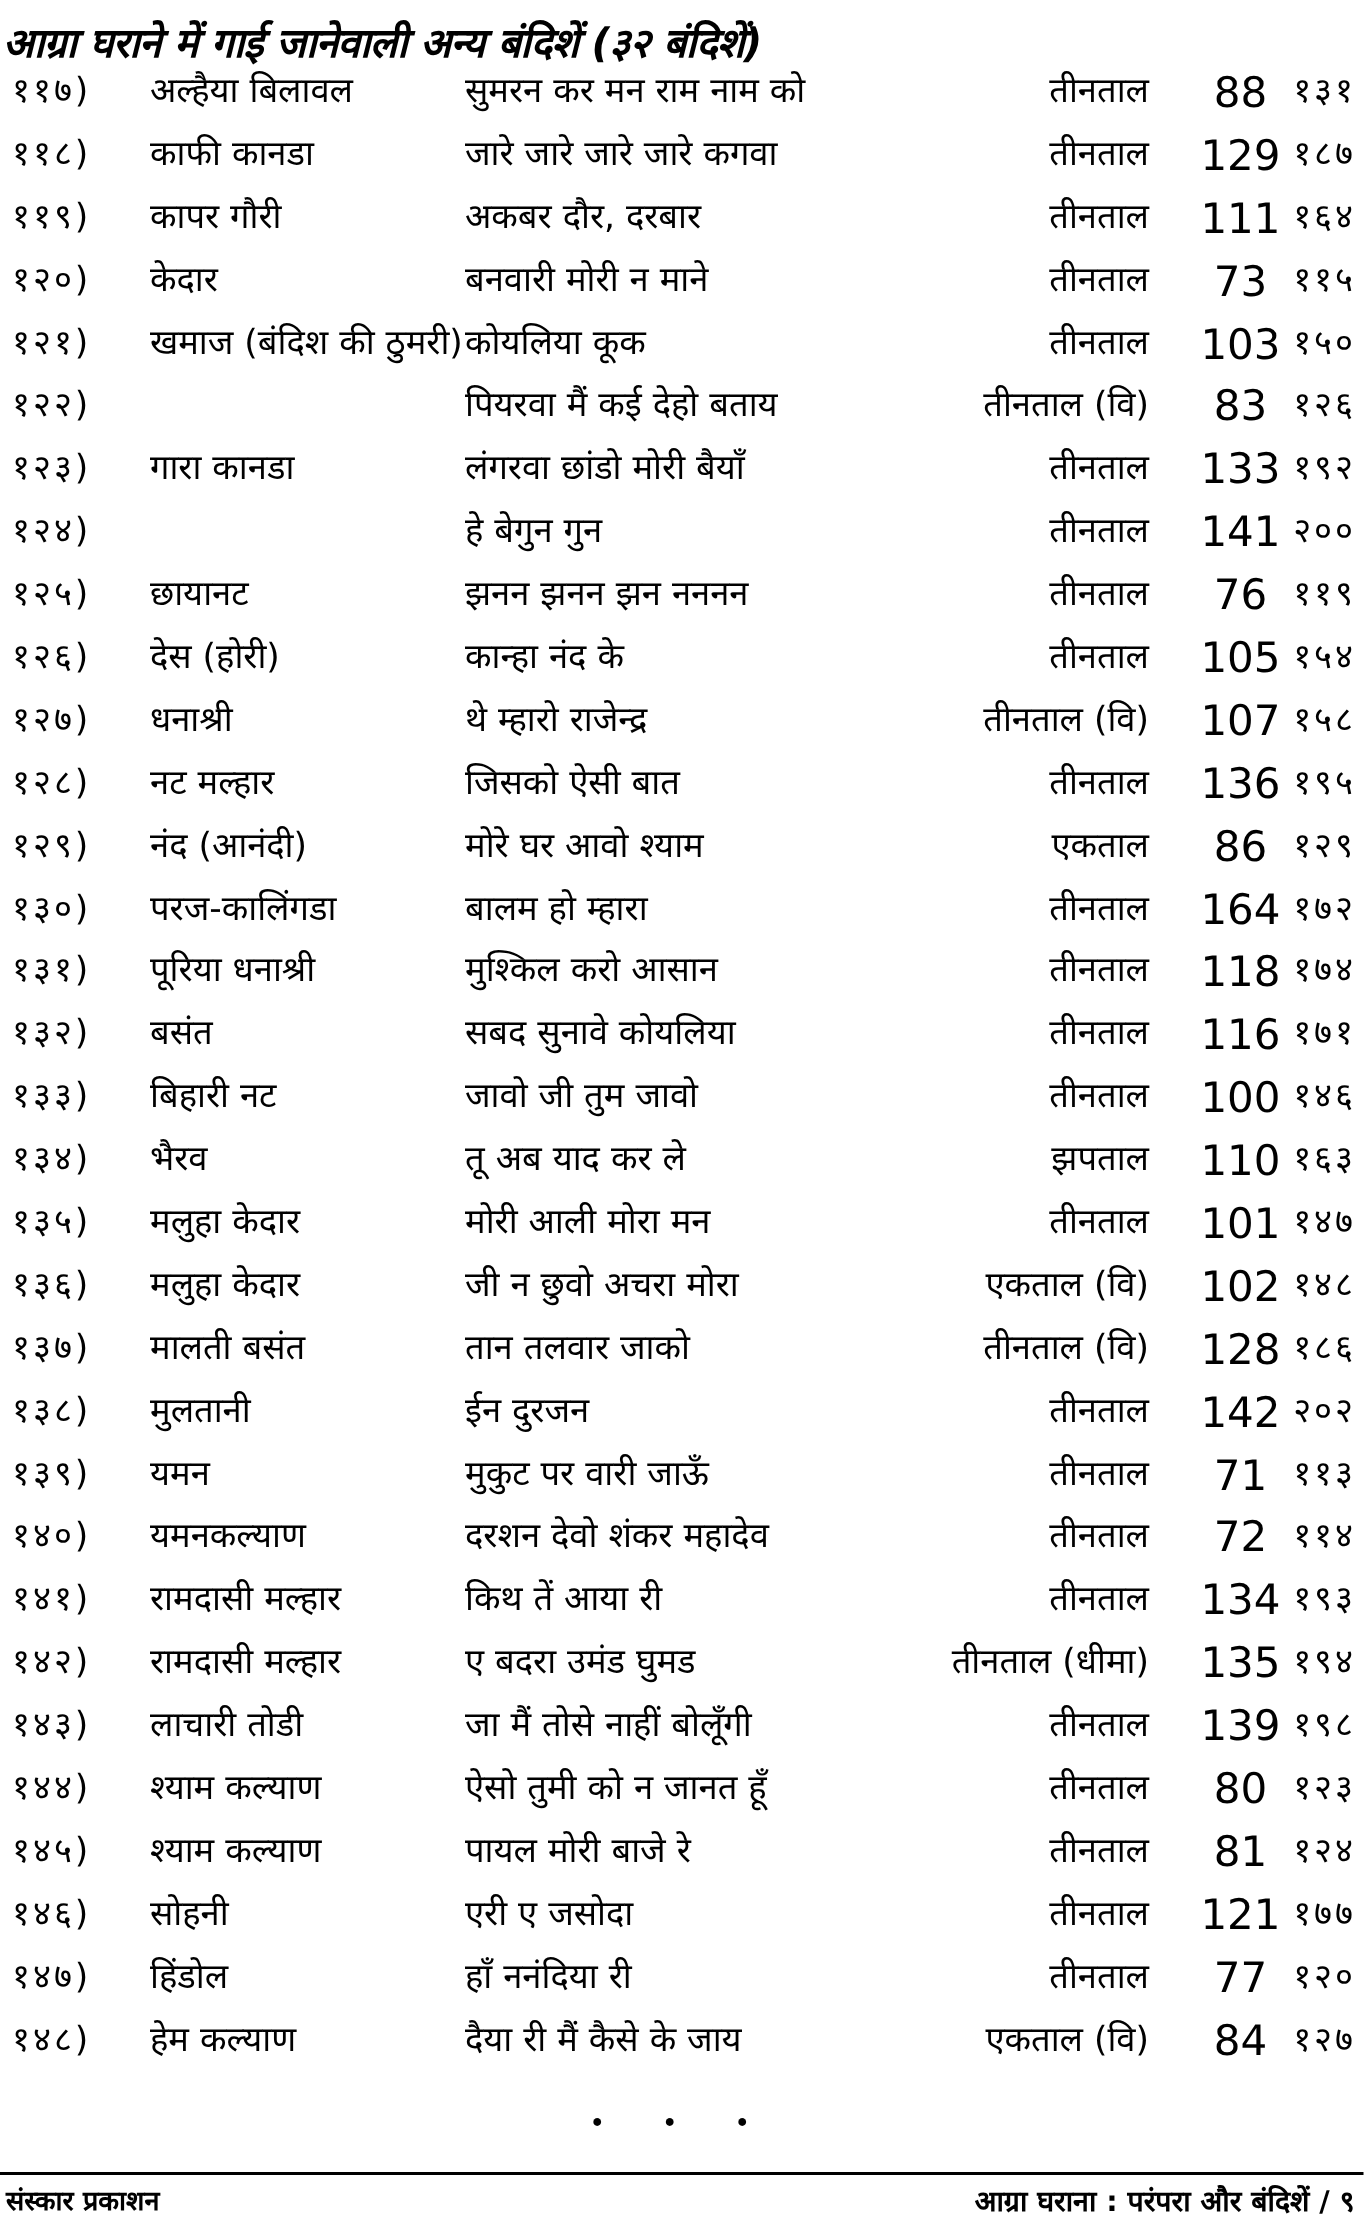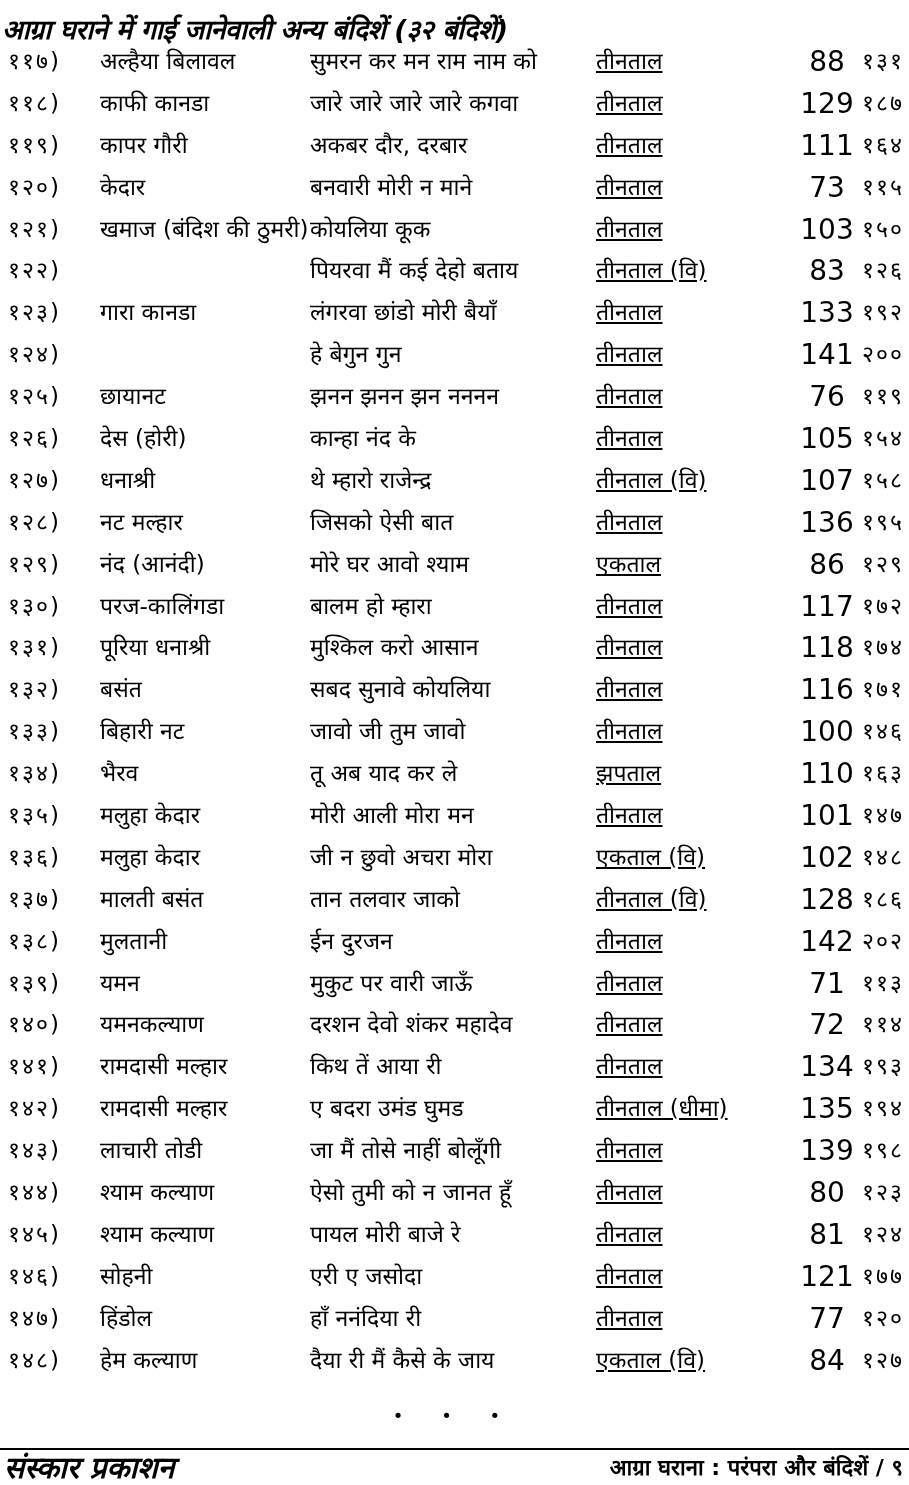--- a/index.html
+++ b/index.html
@@ -11,33 +11,33 @@
       position: absolute; left: 2px; top: 13px; height: 34px;
       font-size: 27px; font-weight: bold; font-style: italic; white-space: nowrap;
       letter-spacing: -0.5px; line-height: 34px;
     }
     .rows { position: absolute; left: 0; top: 41px; width: 764px; }
     .row { position: relative; height: 41.9px; font-size: 23px; line-height: 41.9px; white-space: nowrap; }
     .row span { position: absolute; top: 0; }
     .c-num { left: 8px; width: 90px; letter-spacing: 2px; }
     .c-raga { left: 100px; width: 210px; }
     .c-band { left: 310px; width: 300px; }
-    .c-taal { left: 596px; width: 170px; text-align: left; text-decoration: underline; }
+    .c-taal { left: 596px; width: 170px; text-align: right; }
     .c-page { left: 792px; width: 70px; text-align: center; font-family: "DejaVu Sans", sans-serif; font-size: 28px; }
     .c-ref { left: 832px; width: 72px; text-align: right; letter-spacing: 2px; }
     .dots {
       position: absolute; left: 0; width: 909px; top: 1402px; height: 28px;
       text-align: center; font-size: 18px; letter-spacing: 16px; line-height: 28px;
     }
     .rule { position: absolute; left: 0; width: 909px; top: 1448px; height: 2px; background: #000; }
     .footer-left {
-      position: absolute; left: 4px; top: 1453px; font-size: 30px; font-weight: bold; line-height: 30px; font-style: italic;
+      position: absolute; left: 4px; top: 1453px; font-size: 18px; font-weight: bold; line-height: 30px;
     }
     .footer-right {
-      position: absolute; right: 6px; top: 1453px; font-size: 22px; font-weight: bold; line-height: 30px; text-align: right;
+      position: absolute; right: 6px; top: 1453px; font-size: 19px; font-weight: bold; line-height: 30px; text-align: right;
     }
   </style>
 </head>
 <body>
 
 <div class="title">आग्रा घराने में गाई जानेवाली अन्य बंदिशें (३२ बंदिशें)</div>
 
 <div class="rows" id="rows">
     <div class="row">
       <span class="c-num">११७)</span>
@@ -139,21 +139,21 @@
       <span class="c-band">मोरे घर आवो श्याम</span>
       <span class="c-taal">एकताल</span>
       <span class="c-page">86</span>
       <span class="c-ref">१२९</span>
     </div>
     <div class="row">
       <span class="c-num">१३०)</span>
       <span class="c-raga">परज-कालिंगडा</span>
       <span class="c-band">बालम हो म्हारा</span>
       <span class="c-taal">तीनताल</span>
-      <span class="c-page">117</span>
+      <span class="c-page">164</span>
       <span class="c-ref">१७२</span>
     </div>
     <div class="row">
       <span class="c-num">१३१)</span>
       <span class="c-raga">पूरिया धनाश्री</span>
       <span class="c-band">मुश्किल करो आसान</span>
       <span class="c-taal">तीनताल</span>
       <span class="c-page">118</span>
       <span class="c-ref">१७४</span>
     </div>

